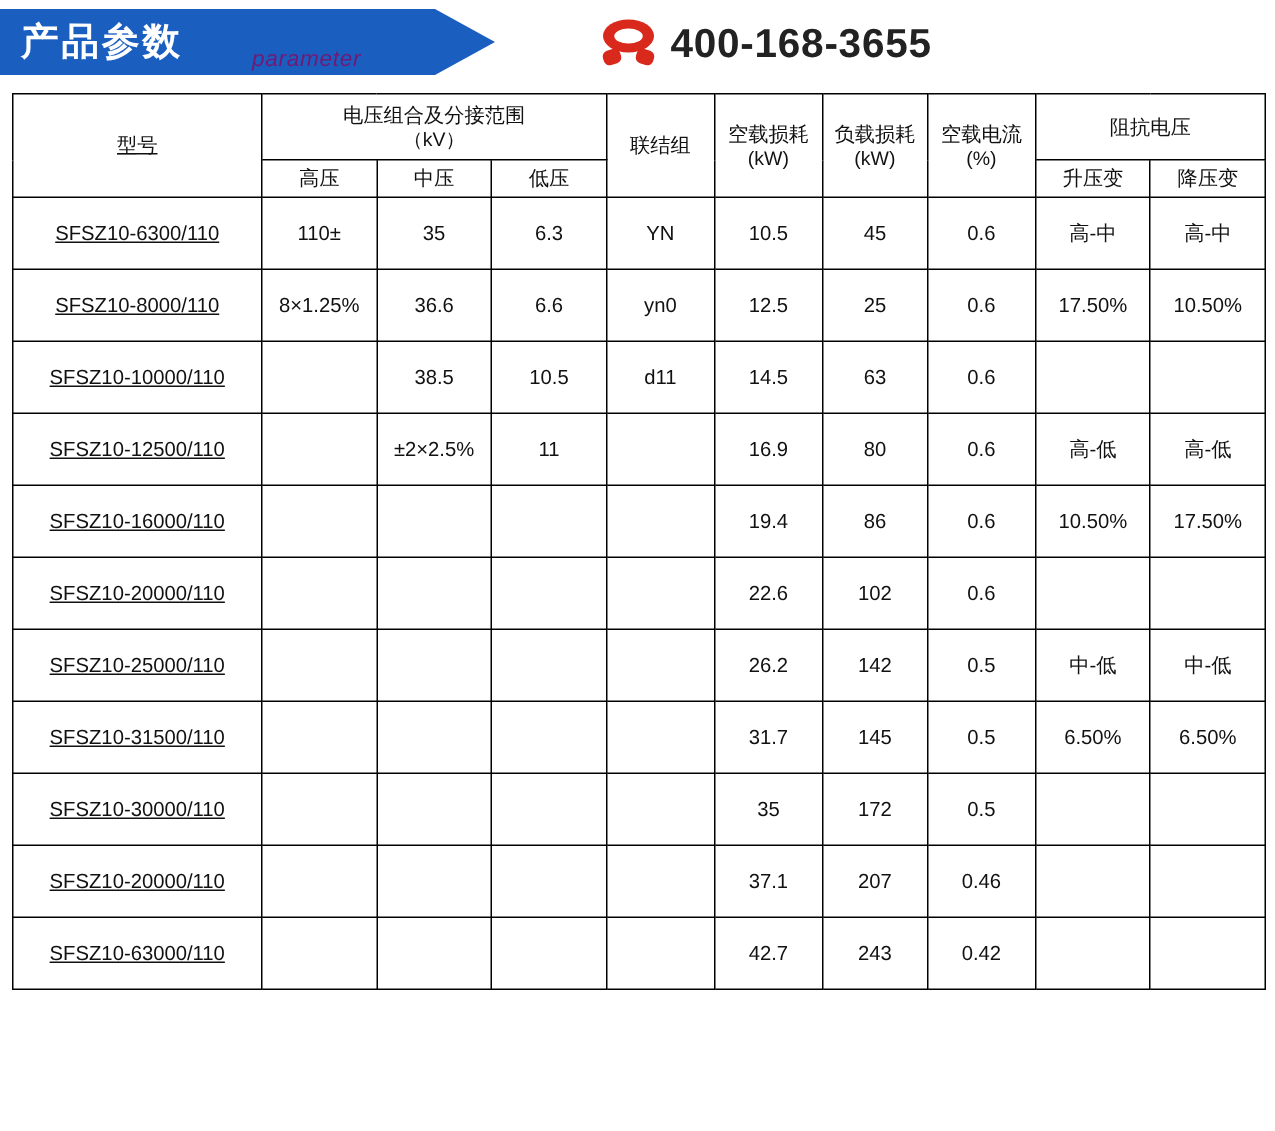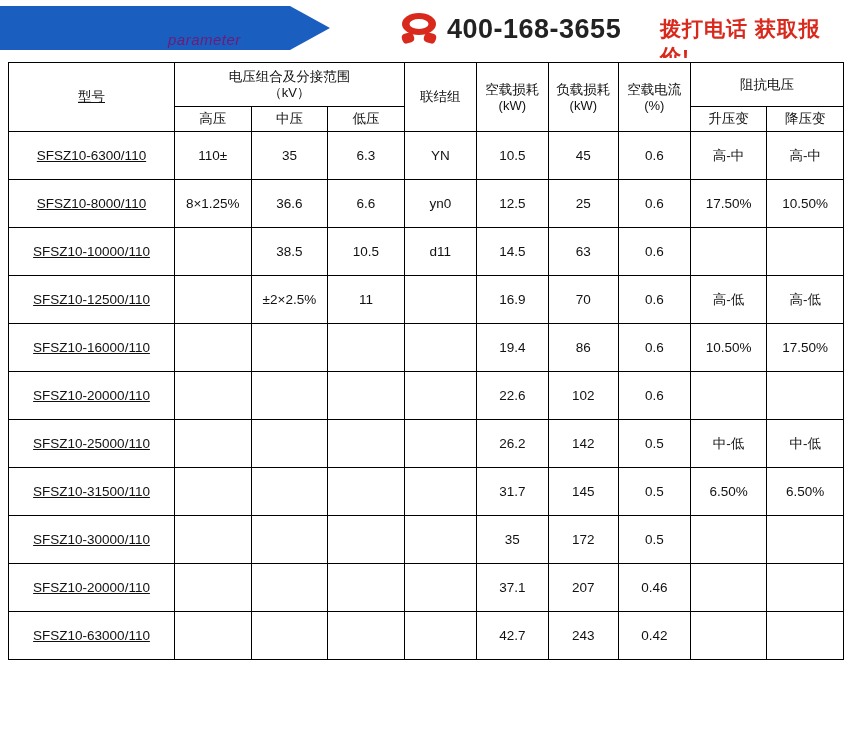--- a/index.html
+++ b/index.html
@@ -109,33 +109,33 @@
   .hdr-line2 { display: block; font-size: 13px; line-height: 16px; }
   .hdr-line1 { display: block; font-size: 13.5px; line-height: 17px; }
 </style>
 </head>
 <body>
 
 <div id="page">
 
   <div class="header">
     <div class="banner-shape"></div>
+    <div class="banner-title">产品参数</div>
     <div class="banner-sub">parameter</div>
 
     <div class="phone-icon">
       <svg width="38" height="36" viewBox="0 0 38 36" xmlns="http://www.w3.org/2000/svg">
         <ellipse cx="19" cy="13" rx="17" ry="11" fill="#d9281c"></ellipse>
         <ellipse cx="19" cy="13" rx="9.5" ry="5" fill="#ffffff"></ellipse>
         <rect x="2" y="22" width="12" height="10" rx="4" fill="#d9281c" transform="rotate(-18 8 27)"></rect>
         <rect x="24" y="22" width="12" height="10" rx="4" fill="#d9281c" transform="rotate(18 30 27)"></rect>
       </svg>
     </div>
 
     <div class="phone-number">400-168-3655</div>
-    <div class="cta-text">拨打电话 获取报价!</div>
   </div>
 
   <div class="table-wrap">
     <table class="spec">
       <thead>
         <tr>
           <th class="model-col" rowspan="2" style="height:69px">型号</th>
           <th colspan="3" class="hdr-tall">
             <span class="hdr-line1">电压组合及分接范围</span>
             <span class="hdr-line2">（kV）</span>
@@ -200,21 +200,21 @@
             <td class="imp1-col row-cell"></td>
             <td class="imp2-col row-cell"></td>
           </tr>
           <tr>
             <td class="model-col row-cell">SFSZ10-12500/110</td>
             <td class="hv-col row-cell"></td>
             <td class="mv-col row-cell">±2×2.5%</td>
             <td class="lv-col row-cell">11</td>
             <td class="conn-col row-cell"></td>
             <td class="nll-col row-cell">16.9</td>
-            <td class="lol-col row-cell">70</td>
+            <td class="lol-col row-cell">80</td>
             <td class="noc-col row-cell">0.6</td>
             <td class="imp1-col row-cell">高-低</td>
             <td class="imp2-col row-cell">高-低</td>
           </tr>
           <tr>
             <td class="model-col row-cell">SFSZ10-16000/110</td>
             <td class="hv-col row-cell"></td>
             <td class="mv-col row-cell"></td>
             <td class="lv-col row-cell"></td>
             <td class="conn-col row-cell"></td>

